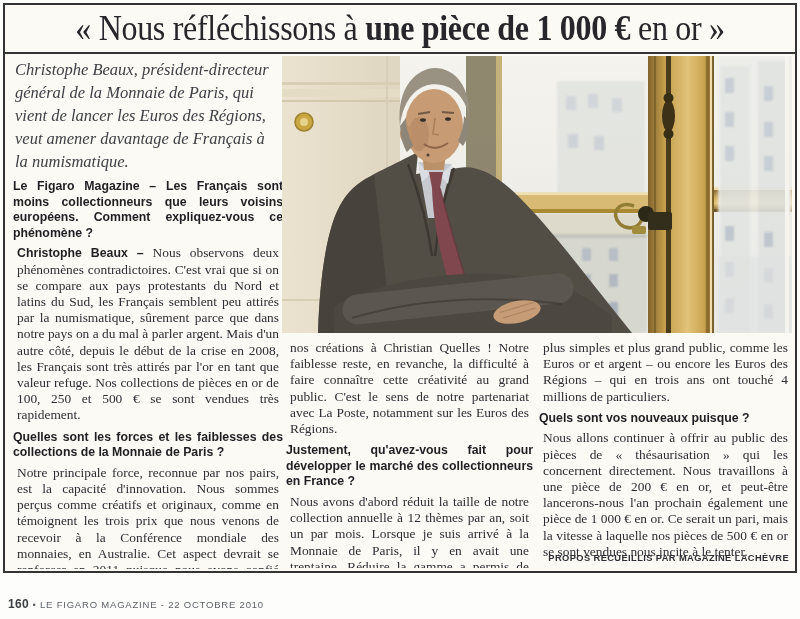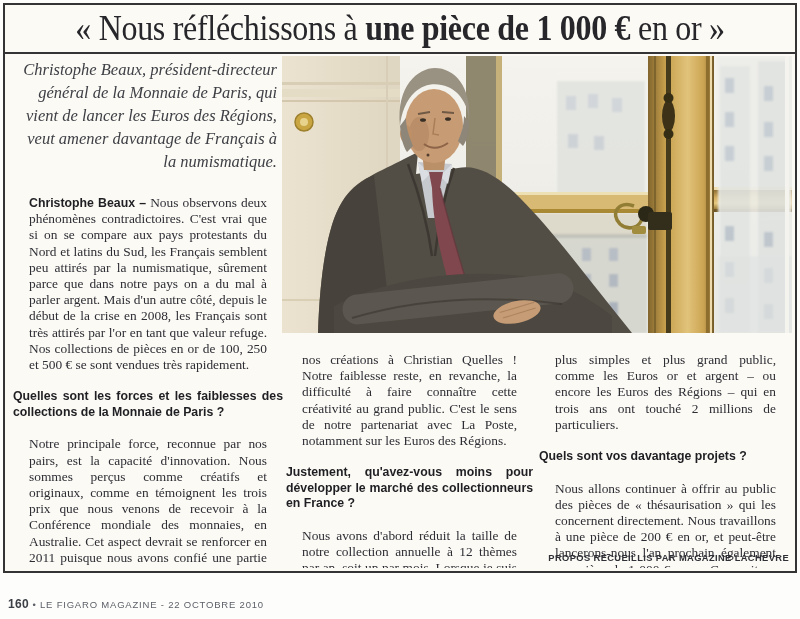--- a/index.html
+++ b/index.html
@@ -24,35 +24,34 @@
     transform:scaleY(1.12);
     font-family:"Liberation Serif",serif;
     font-size:32px;color:#27272b;letter-spacing:-0.3px;
   }
   .headline-inner .hl-bold{font-weight:700;}
   
   .standfirst{
     position:absolute;left:10px;top:53px;width:262px;
     font:italic 16.5px/23px "Liberation Serif",serif;
     color:#3f4046;
-    text-align:right;
   }
   
   .col{position:absolute;overflow:hidden;}
   .col-left{left:8px;top:174px;width:270px;height:390px;}
   .col-mid{left:281px;top:331px;width:247px;height:232px;}
   .col-right{left:534px;top:331px;width:253px;height:232px;}
   .q{
     font:bold 12.3px/15.6px "Liberation Sans",sans-serif;
     color:#1f1f23;margin:6px 0 1px 0;text-align:justify;
   }
   .col .q:first-child{margin-top:0;}
   .a{
     font:13.4px/16.2px "Liberation Serif",serif;
-    color:#2d2d34;margin:16px;text-align:justify;
+    color:#2d2d34;margin:4px;text-align:justify;
   }
   .a .lead{font:bold 12.3px "Liberation Sans",sans-serif;color:#1f1f23;}
   
   .photo{
     position:absolute;left:277px;top:51px;width:510px;height:277px;
     overflow:hidden;background:#f3f1ea;
   }
   .photo svg{display:block;}
   
   .credit{
@@ -74,20 +73,21 @@
 <div class="page">
   <div class="frame">
 
     <div class="headline">
       <div class="headline-inner"><span>« Nous réfléchissons à </span><span class="hl-bold">une pièce de 1 000 € </span><span>en or »</span></div>
     </div>
 
     <div class="standfirst">Christophe Beaux, président-directeur général de la Monnaie de Paris, qui vient de lancer les Euros des Régions, veut amener davantage de Français à la numismatique.</div>
 
     <div class="col col-left">
+      <p class="q">Le Figaro Magazine – Les Français sont moins collectionneurs que leurs voisins européens. Comment expliquez-vous ce phénomène ?</p>
       <p class="a"><span class="lead">Christophe Beaux – </span><span>Nous observons deux phénomènes contradictoires. C'est vrai que si on se compare aux pays protestants du Nord et latins du Sud, les Français semblent peu attirés par la numismatique, sûrement parce que dans notre pays on a du mal à parler argent. Mais d'un autre côté, depuis le début de la crise en 2008, les Français sont très attirés par l'or en tant que valeur refuge. Nos collections de pièces en or de 100, 250 et 500 € se sont vendues très rapidement.</span></p>
       <p class="q">Quelles sont les forces et les faiblesses des collections de la Monnaie de Paris ?</p>
       <p class="a">Notre principale force, reconnue par nos pairs, est la capacité d'innovation. Nous sommes perçus comme créatifs et originaux, comme en témoignent les trois prix que nous venons de recevoir à la Conférence mondiale des monnaies, en Australie. Cet aspect devrait se renforcer en 2011 puisque nous avons confié une partie de</p>
     </div>
 
     <div class="photo">
       <svg width="510" height="277" viewBox="0 0 510 277" xmlns="http://www.w3.org/2000/svg">
         <defs>
           <linearGradient id="skyG" x1="0" y1="0" x2="0" y2="1">
             <stop offset="0" stop-color="#f7f6f1"></stop>
@@ -254,27 +254,27 @@
           <rect x="436" y="200" width="74" height="77" fill="#dfe4e4" opacity="0.7"></rect>
         </g>
         <rect x="503" y="0" width="4" height="277" fill="#f6f6f2"></rect>
 
         <rect width="510" height="277" fill="#d8c9a8" opacity="0.05"></rect>
       </svg>
     </div>
 
     <div class="col col-mid">
       <p class="a">nos créations à Christian Quelles ! Notre faiblesse reste, en revanche, la difficulté à faire connaître cette créativité au grand public. C'est le sens de notre partenariat avec La Poste, notamment sur les Euros des Régions.</p>
-      <p class="q">Justement, qu'avez-vous moins pour développer le marché des collectionneurs en France ?</p>
+      <p class="q">Justement, qu'avez-vous fait pour développer le marché des collectionneurs en France ?</p>
       <p class="a">Nous avons d'abord réduit la taille de notre collection annuelle à 12 thèmes par an, soit un par mois. Lorsque je suis arrivé à la Monnaie de Paris, il y en avait une trentaine. Réduire la gamme a permis de toucher le cœur de cible des collectionneurs. Nous attirons de nouveaux amateurs en France en lançant des produits</p>
     </div>
 
     <div class="col col-right">
-      <p class="a">plus simples et plus grand public, comme les Euros or et argent – ou encore les Euros des Régions – qui en trois ans ont touché 2 millions de particuliers.</p>
-      <p class="q">Quels sont vos davantage projets ?</p>
+      <p class="a">plus simples et plus grand public, comme les Euros or et argent – ou encore les Euros des Régions – qui en trois ans ont touché 4 millions de particuliers.</p>
+      <p class="q">Quels sont vos nouveaux puisque ?</p>
       <p class="a">Nous allons continuer à offrir au public des pièces de « thésaurisation » qui les concernent directement. Nous travaillons à une pièce de 200 € en or, et peut-être lancerons-nous l'an prochain également une pièce de 1 000 € en or. Ce serait un pari, mais la vitesse à laquelle nos pièces de 500 € en or se sont vendues nous incite à le tenter.</p>
     </div>
 
     <div class="credit">PROPOS RECUEILLIS PAR MAGAZINE LACHÈVRE</div>
   </div>
 
   <div class="footer">
     <span class="pg">160</span>
     <span>•</span>
     <span>LE FIGARO MAGAZINE - 22 OCTOBRE 2010</span>

